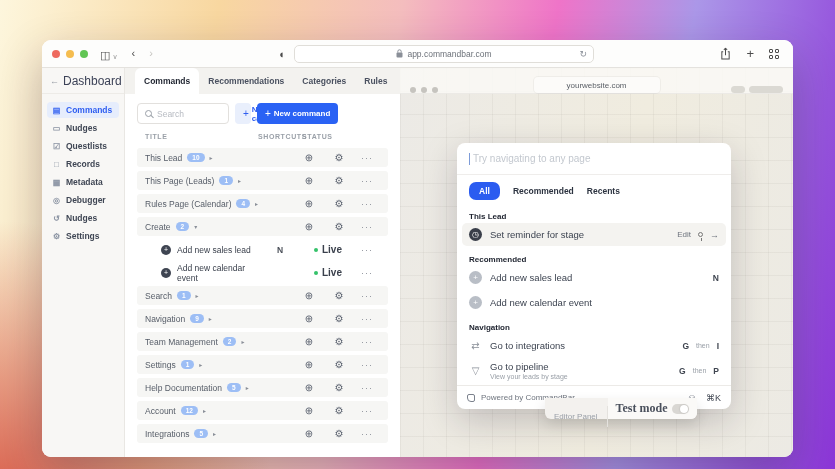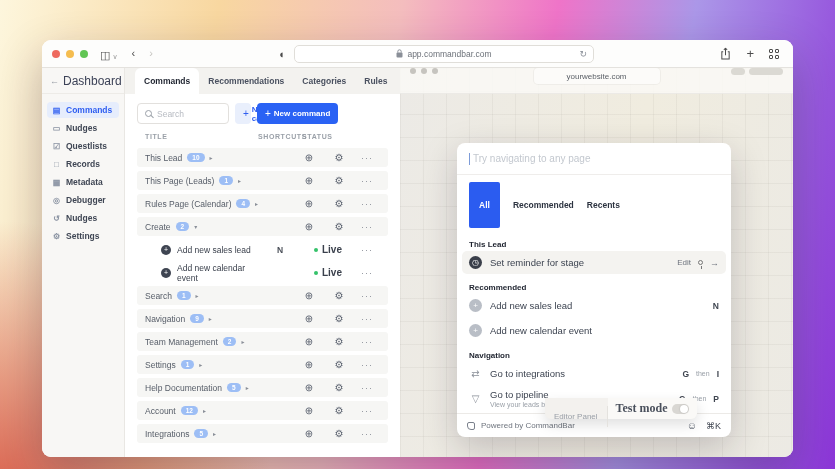--- a/index.html
+++ b/index.html
@@ -94,39 +94,39 @@
   .live-dot { width:4px; height:4px; border-radius:50%; background:#35c26a; }
   .live-lbl { font-size:10px; font-weight:700; color:#3a404c; }
 
   
   .preview { flex:1; position:relative; overflow:hidden;
     background:
       repeating-linear-gradient(to right, rgba(110,105,95,.07) 0 1px, transparent 1px 23px),
       repeating-linear-gradient(to bottom, rgba(110,105,95,.07) 0 1px, transparent 1px 23px),
       linear-gradient(100deg,#eceae6 0%,#f0ecdf 55%,#eceae4 100%); }
   .mock-head { height:26px; background:rgba(250,249,246,.85); border-bottom:1px solid rgba(0,0,0,.05);
-    display:flex; align-items:flex-start; padding:0 10px; position:relative; }
+    display:flex; align-items:flex-end; padding:0 10px; position:relative; }
   .mock-dots { display:flex; gap:5px; }
   .mock-dot { width:6px; height:6px; border-radius:50%; background:#c6c4bf; }
   .mock-pill { position:absolute; left:50%; transform:translateX(-50%); width:126px; height:16px;
     background:#fcfbf9; border-radius:4px; box-shadow:0 0 0 1px rgba(0,0,0,.04);
     font-size:8px; color:#5a5f66; display:flex; align-items:center; justify-content:center; }
   .mock-right { margin-left:auto; display:flex; gap:4px; }
   .mock-chip { height:7px; border-radius:3.5px; background:#dbd9d3; }
 
   
   .palette { position:absolute; left:57px; top:75px; width:274px; background:#fff;
     border-radius:8px; box-shadow:0 12px 36px rgba(30,25,50,.22); overflow:hidden; }
   .pal-input { height:32px; display:flex; align-items:center; padding:0 12px;
     border-bottom:1px solid #efedeb; }
   .pal-caret { width:1px; height:12px; background:#7d9bd8; margin-right:3px; }
   .pal-ph { font-size:10px; color:#c3c8cf; }
   .pal-tabs { display:flex; align-items:center; gap:13px; padding:7px 12px 5px; }
   .pal-tab { font-size:8.5px; font-weight:700; color:#2c3340; }
-  .pal-tab.sel { background:#2b5cf0; color:#fff; border-radius:2px; padding:18px 10px; }
+  .pal-tab.sel { background:#2b5cf0; color:#fff; border-radius:7px; padding:4px 10px; }
   .pal-sec-title { font-size:8px; font-weight:700; color:#1d222e; padding:6px 12px 4px; }
   .pal-item { display:flex; align-items:center; gap:8px; margin:0 5px 2px; padding:0 7px;
     min-height:23px; border-radius:5px; }
   .pal-item.selected { background:#f4f3f0; }
   .pal-ico { width:13px; height:13px; border-radius:50%; flex-shrink:0; text-align:center;
     font-size:8px; line-height:13px; }
   .pal-ico.dark { background:#3a3f4a; color:#fff; }
   .pal-ico.gray { background:#b9bec6; color:#fff; }
   .pal-ico.plain { background:none; color:#8a8f98; font-size:10px; }
   .pal-lbls { display:flex; flex-direction:column; justify-content:center; }

